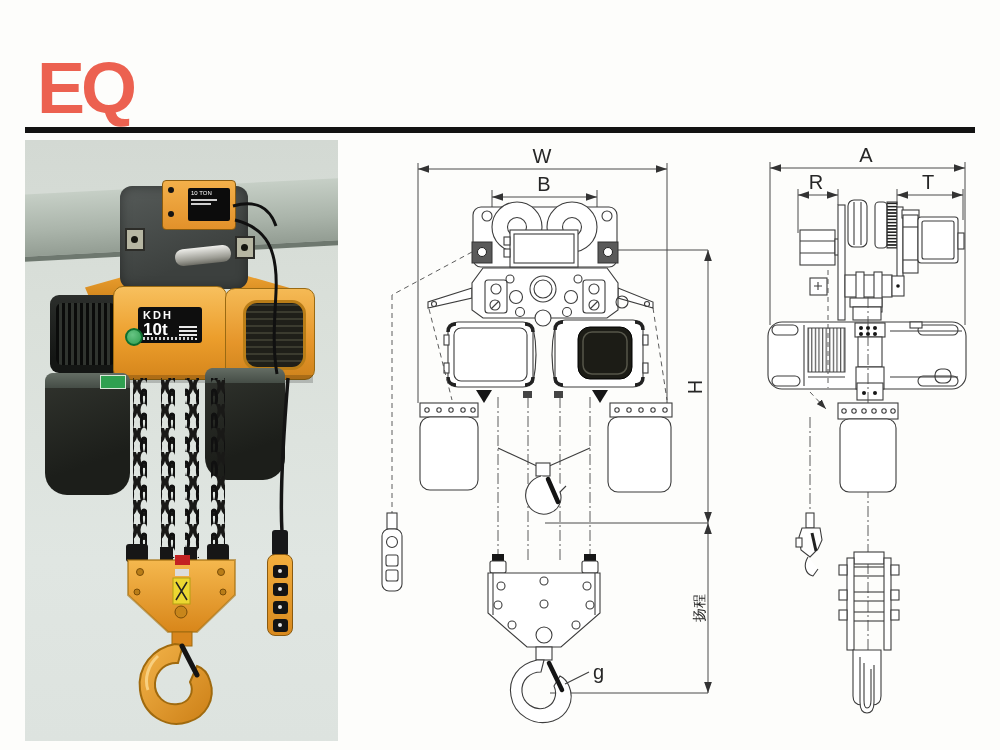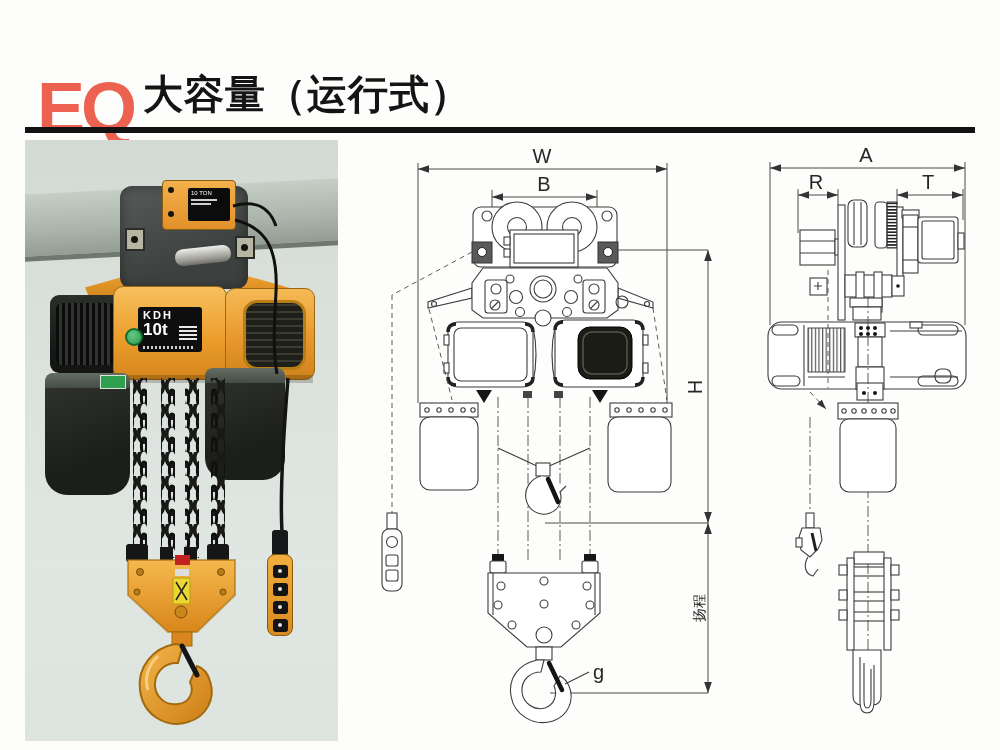--- a/index.html
+++ b/index.html
@@ -1,20 +1,20 @@
 <!DOCTYPE html>
 <html><head>
 <meta charset="utf-8">
 <style>
   html,body{margin:0;padding:0;background:#ffffff;}
   #page{position:relative;width:1000px;height:750px;background:#fdfdfb;overflow:hidden;
         font-family:"Liberation Sans",sans-serif;}
   
   #logo{position:absolute;left:37px;top:52px;font-size:72px;font-weight:bold;
-        letter-spacing:-4px;color:#ec6150;line-height:1;margin-top:20px;}
+        letter-spacing:-4px;color:#ec6150;line-height:1;}
   #title{position:absolute;left:143px;top:74px;font-size:40px;font-weight:bold;
          color:#141414;line-height:1;letter-spacing:1px;}
   #rule{position:absolute;left:25px;top:127px;width:950px;height:6px;background:#121212;}
   
   #photo{position:absolute;left:25px;top:140px;width:313px;height:601px;overflow:hidden;
          background:linear-gradient(180deg,#d3d9d3 0%,#dae0da 30%,#e0e6e2 70%,#dde3df 100%);}
   .beam{position:absolute;left:-20px;top:46px;width:370px;height:62px;
         background:linear-gradient(180deg,#c6cfc6 0%,#aab4aa 60%,#939d93 100%);
         border-bottom:5px solid #6e786f;transform:rotate(-3deg);}
   .trolley-plate{position:absolute;left:95px;top:46px;width:128px;height:103px;border-radius:12px;
@@ -31,21 +31,21 @@
         border-radius:50%;background:#15150f;}
   .shaft{position:absolute;left:150px;top:107px;width:56px;height:17px;border-radius:8px;
         background:linear-gradient(180deg,#efefeb,#9b9b93 70%,#6c6c64);transform:rotate(-6deg);}
   .arm{position:absolute;background:linear-gradient(180deg,#eda232,#cf831a);}
   .motor-black{position:absolute;left:25px;top:155px;width:72px;height:78px;border-radius:9px;
         background:linear-gradient(180deg,#2b2e2b,#141614 80%);}
   .motor-black::after{content:"";position:absolute;inset:8px 6px;border-radius:6px;
         background:repeating-linear-gradient(90deg,#0a0b0a 0 3px,#30342f 3px 6px);}
   .body-center{position:absolute;left:88px;top:146px;width:112px;height:92px;border-radius:10px;
         background:linear-gradient(180deg,#f7c05e,#ec9e2c 55%,#d5851b);border:1px solid #9a6a12;}
-  .kdh{position:absolute;left:24px;top:20px;width:64px;height:45px;background:#0e0e0e;
+  .kdh{position:absolute;left:24px;top:20px;width:64px;height:36px;background:#0e0e0e;
         border-radius:3px;color:#fff;padding:3px 5px;box-sizing:border-box;}
   .kdh-brand{font-size:11px;font-weight:bold;letter-spacing:2px;line-height:11px;}
   .kdh-cap{font-size:17px;font-weight:bold;line-height:18px;display:inline-block;text-align:center;}
   .kdh-bars{position:absolute;right:5px;top:17px;width:18px;}
   .kdh-bars div{height:2px;background:#e8e8e8;margin:2px 0;}
   .kdh-foot{position:absolute;left:5px;bottom:3px;width:52px;height:3px;
         background:repeating-linear-gradient(90deg,#cfcfcf 0 2px,#0e0e0e 2px 4px);}
   .badge{position:absolute;left:100px;top:188px;width:18px;height:18px;border-radius:50%;
         background:radial-gradient(circle at 40% 35%,#67c584,#2d9c4e);border:2px solid #0d6e2f;box-sizing:border-box;}
   .fan-house{position:absolute;left:200px;top:148px;width:88px;height:90px;border-radius:10px;
@@ -72,21 +72,20 @@
   svg text.dtx{font-family:"Liberation Sans",sans-serif;font-size:20px;fill:#262626;}
   svg text.dtx2{font-family:"Liberation Sans",sans-serif;font-size:14px;fill:#262626;}
   svg .blk{fill:#161616;stroke:none;}
 </style>
 </head>
 <body>
 
 <div id="page">
 
   <div id="logo">EQ</div>
-  <div id="title">大容量（运行式）</div>
   <div id="rule"></div>
 
   <div id="photo">
     <div class="beam"></div>
 
     <div class="arm" style="left:60px;top:130px;width:62px;height:32px;clip-path:polygon(0 55%,100% 0,100% 100%,10% 100%);"></div>
     <div class="arm" style="left:212px;top:133px;width:58px;height:30px;clip-path:polygon(0 0,100% 55%,90% 100%,0 100%);"></div>
 
     <div class="trolley-plate"></div>
     <div class="bracket" style="left:100px;top:88px;"></div>

